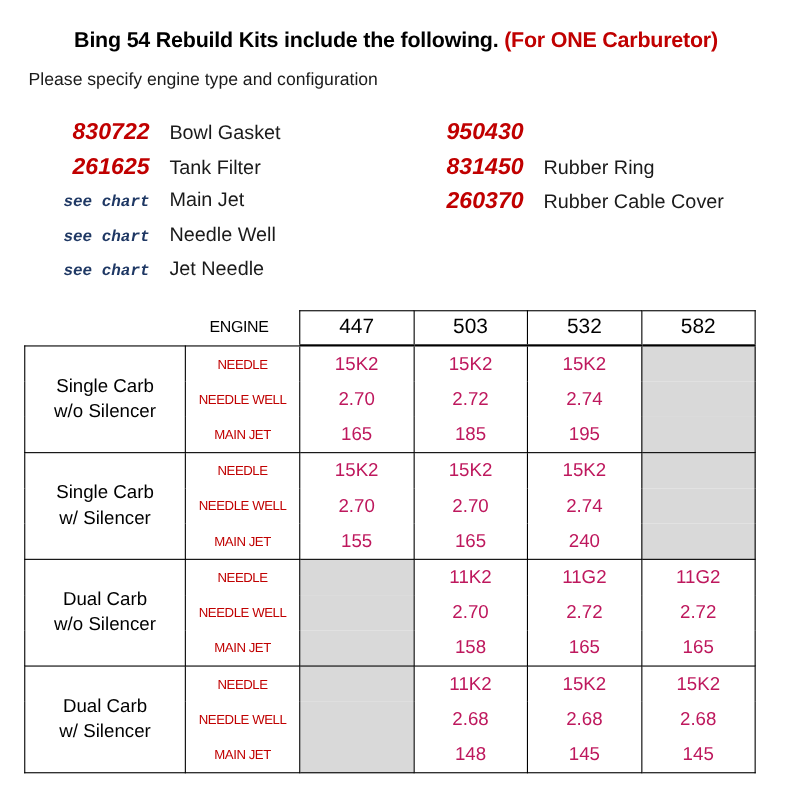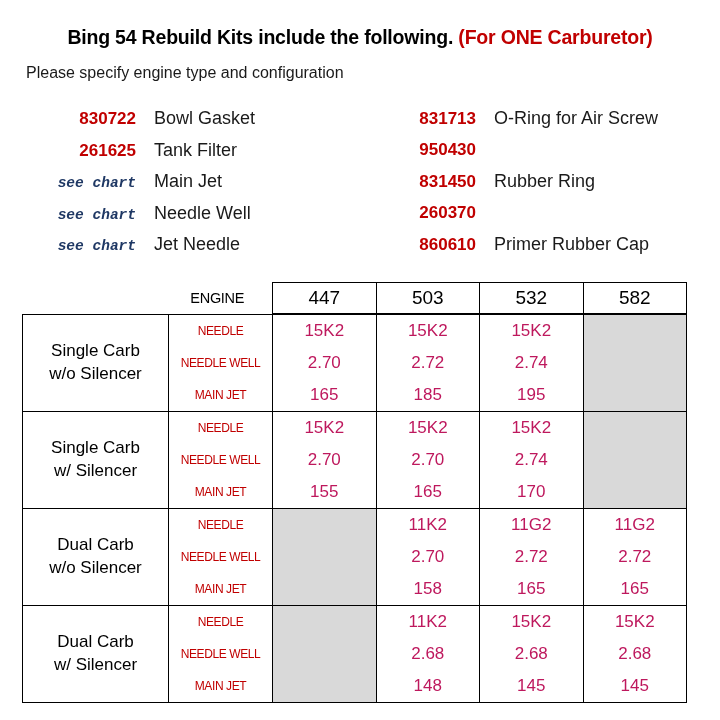--- a/index.html
+++ b/index.html
@@ -58,25 +58,26 @@
 
   .part-row {
     display: flex;
     align-items: baseline;
     height: 31.5px;
   }
   .part-code {
     width: 96px;
     text-align: right;
     padding-right: 18px;
-    font-size: 17px;
+    font-size: 21px;
     font-weight: bold;
     color: #C00000;
     white-space: nowrap;
     flex: none;
+    font-style: italic;
   }
   .part-code.chart {
     color: #1F3864;
     font-style: italic;
     font-size: 14.5px;
     font-family: Liberation Mono, monospace;
   }
   .part-name {
     font-size: 18px;
     color: #1a1a1a;
@@ -188,36 +189,29 @@
         <div class="part-code chart">see chart</div>
         <div class="part-name">Needle Well</div>
       </div>
       <div class="part-row">
         <div class="part-code chart">see chart</div>
         <div class="part-name">Jet Needle</div>
       </div>
     </div>
   <div class="parts-col right" id="parts-right">
       <div class="part-row">
-        <div class="part-code">831713</div>
-        <div class="part-name">O-Ring for Air Screw</div>
-      </div>
-      <div class="part-row">
         <div class="part-code">950430</div>
       </div>
       <div class="part-row">
         <div class="part-code">831450</div>
         <div class="part-name">Rubber Ring</div>
       </div>
       <div class="part-row">
         <div class="part-code">260370</div>
-      </div>
-      <div class="part-row">
-        <div class="part-code">860610</div>
-        <div class="part-name">Primer Rubber Cap</div>
+        <div class="part-name">Rubber Cable Cover</div>
       </div>
     </div>
 </div>
 
 <div class="chart-wrap">
   <table class="spec">
     <colgroup>
       <col class="c-label">
       <col class="c-sub">
       <col class="c-eng">
@@ -276,21 +270,21 @@
           <td class="sub-label nb-top nb-bottom">NEEDLE WELL</td>
           <td class="val nb-top nb-bottom">2.70</td>
           <td class="val nb-top nb-bottom">2.70</td>
           <td class="val nb-top nb-bottom">2.74</td>
           <td class="val blank nb-top nb-bottom"></td>
         </tr>
         <tr>
           <td class="sub-label nb-top">MAIN JET</td>
           <td class="val nb-top">155</td>
           <td class="val nb-top">165</td>
-          <td class="val nb-top">170</td>
+          <td class="val nb-top">240</td>
           <td class="val blank nb-top"></td>
         </tr>
         <tr>
           <td class="cfg-label" rowspan="3">
             <div>Dual Carb</div>
             <div>w/o Silencer</div>
           </td>
           <td class="sub-label nb-bottom">NEEDLE</td>
           <td class="val blank nb-bottom"></td>
           <td class="val nb-bottom">11K2</td>

